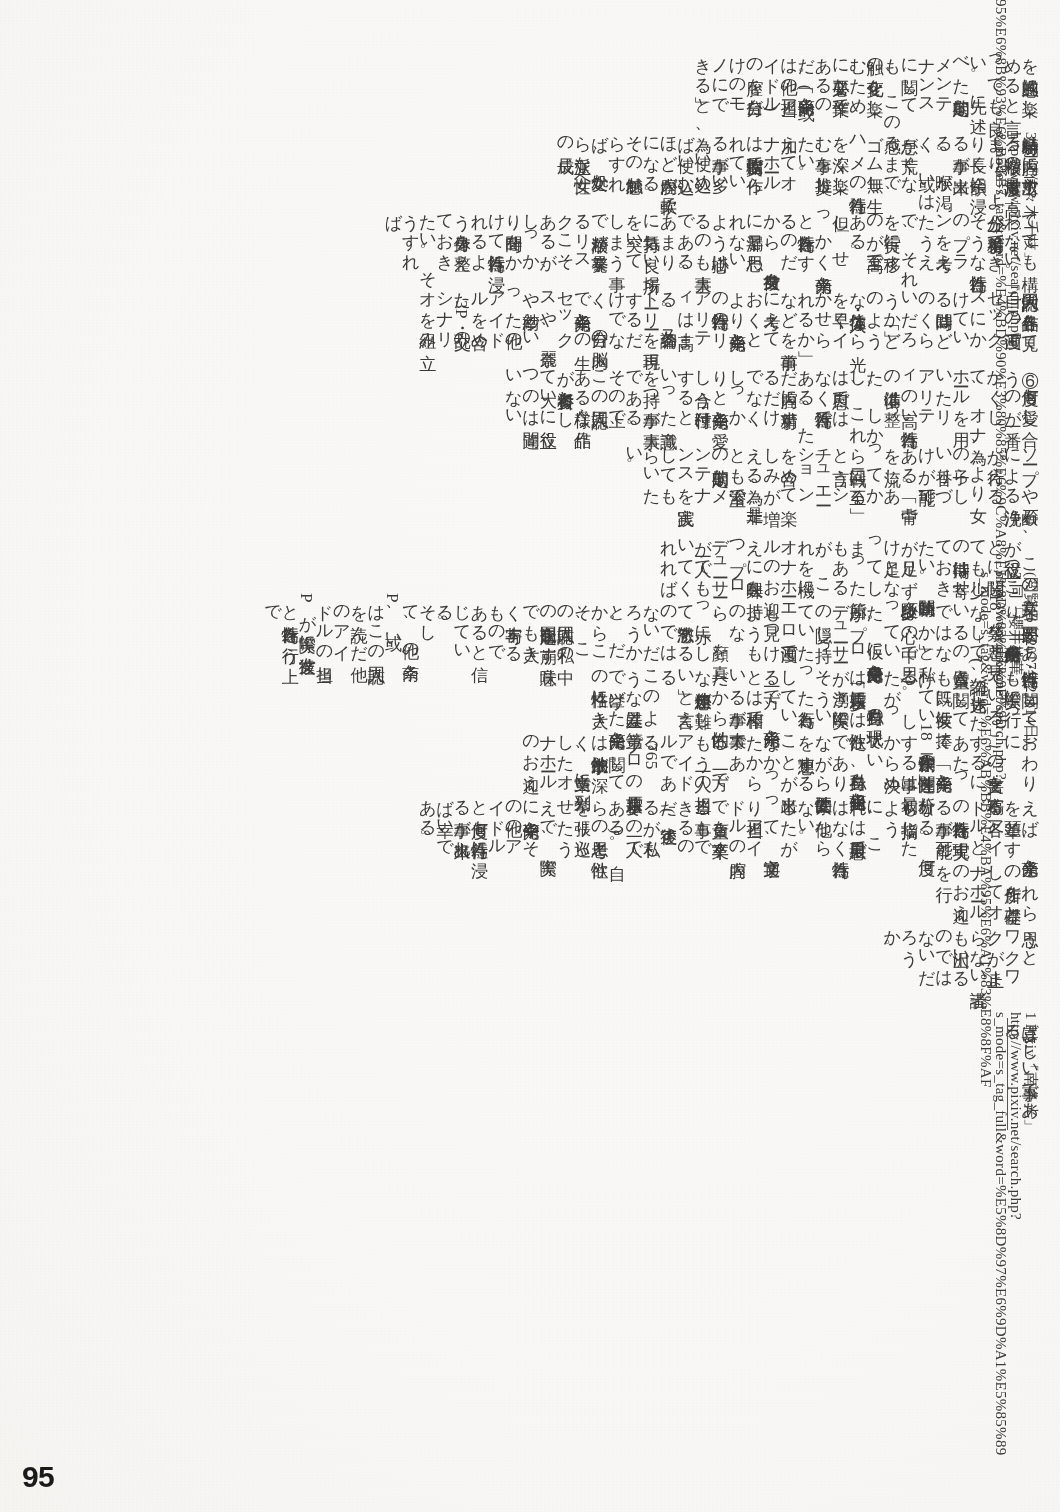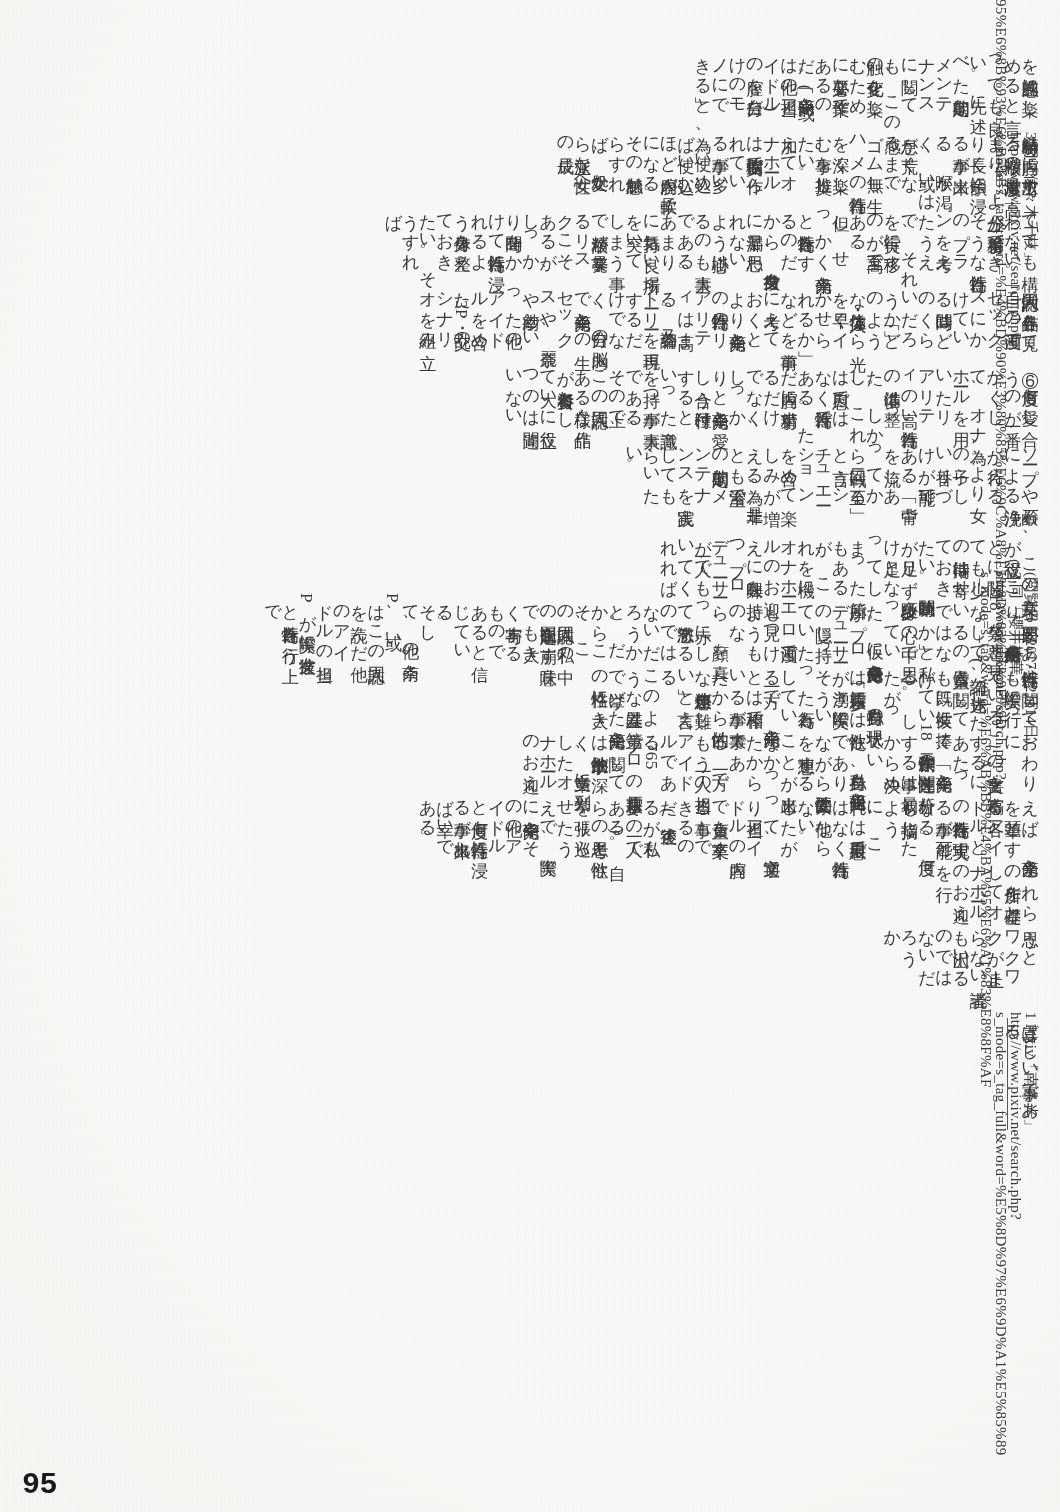--- a/index.html
+++ b/index.html
@@ -118,22 +118,22 @@
     right: 52px;
     width: 1px;
     height: 112px;
     background: #555;
   }
 
   
   #page-number {
     position: absolute;
     left: 22px;
-    bottom: 10px;
-    font-family: Liberation Mono, monospace;
+    bottom: 18px;
+    font-family: Liberation Sans, sans-serif;
     font-weight: 700;
     font-size: 30px;
     letter-spacing: -0.02em;
     color: #1a1a1a;
   }
 
   .latin {
     text-orientation: sideways;
     -webkit-text-orientation: sideways;
   }

